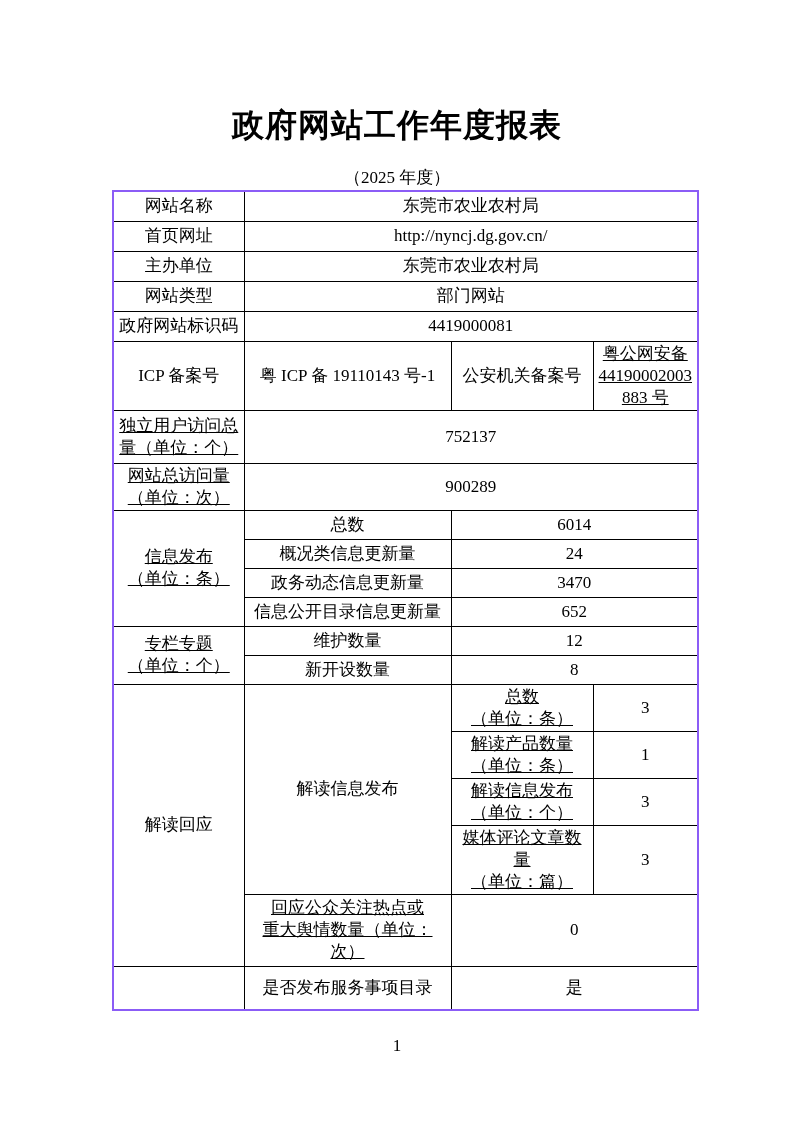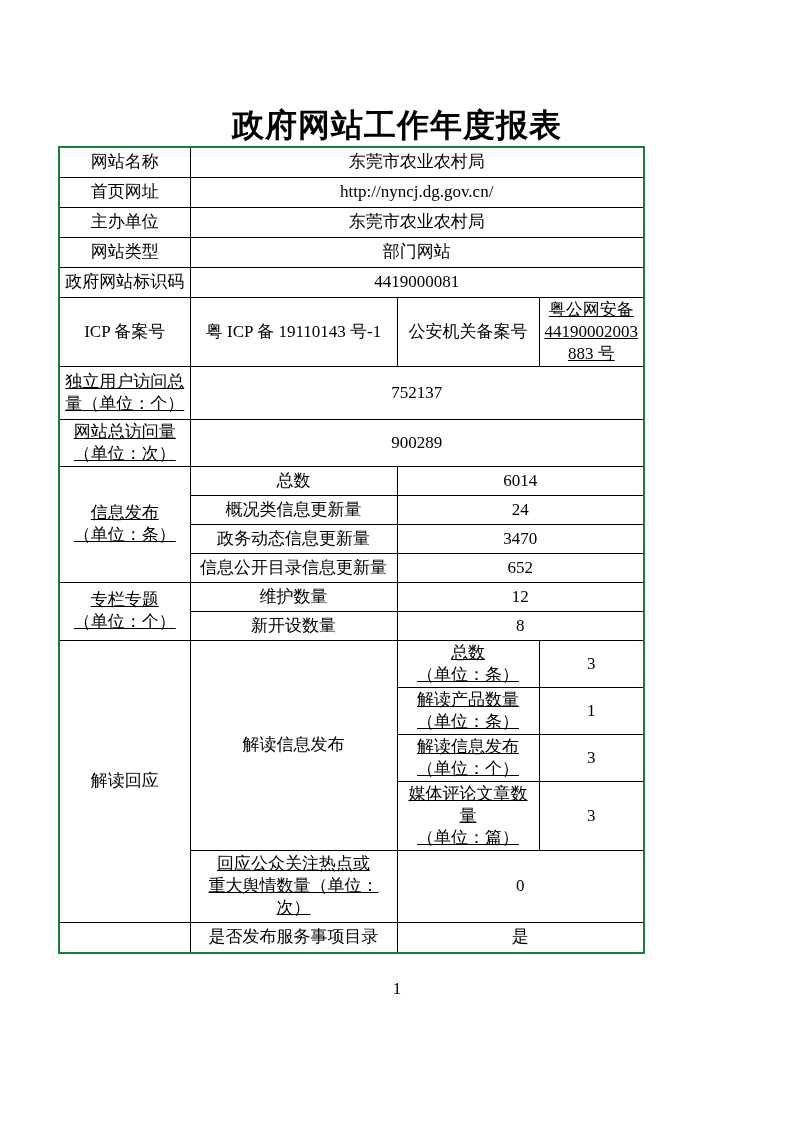--- a/index.html
+++ b/index.html
@@ -14,44 +14,45 @@
     line-height:42px;letter-spacing:1px;
   }
   .subtitle{
     margin-top:20px;text-align:center;font-size:17px;line-height:24px;
   }
   .reporting-unit{
     margin:44px 0 6px 113px;font-size:17px;font-weight:bold;line-height:24px;
   }
   table.report{
     border-collapse:collapse;table-layout:fixed;
-    margin-left:58px;width:585px;
-    border:2px solid #15803d;
+    margin-left:112px;width:585px;
+    border:2px solid #8b5cf6;
   }
   table.report td{
     border:1px solid #000;
     text-align:center;vertical-align:middle;
     font-size:17px;line-height:22px;
     padding:1px 3px;overflow:hidden;
   }
   .ln{display:block;text-decoration:underline;}
   td.tight{line-height:20px;font-size:16px;}
   tr.h30{height:30px} tr.h61{height:61px} tr.h53{height:53px}
   tr.h47{height:47px} tr.h29{height:29px} tr.h43{height:43px}
-  tr.h72{height:72px} tr.h31{height:31px}
+  tr.h72{height:72px} tr.h31{height:44px}
   .page-number{
     margin-top:24px;text-align:center;font-size:17px;line-height:22px;
   }
 </style>
 </head>
 <body>
 
 <div class="sheet">
 
   <h1 class="title">政府网站工作年度报表</h1>
+  <div class="subtitle">（2025 年度）</div>
 
   <table class="report">
     <colgroup>
       <col style="width:131px">
       <col style="width:207px">
       <col style="width:142px">
       <col style="width:105px">
     </colgroup>
     <tbody>
       <tr class="h30">

